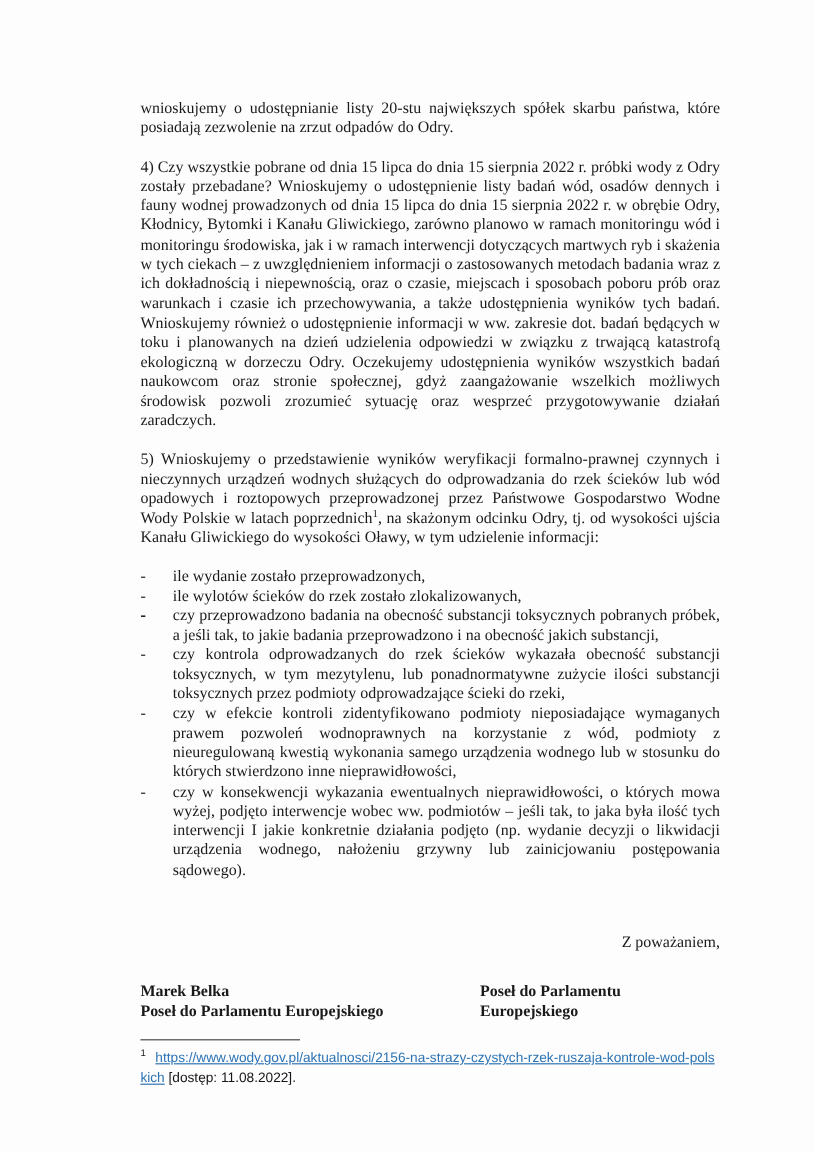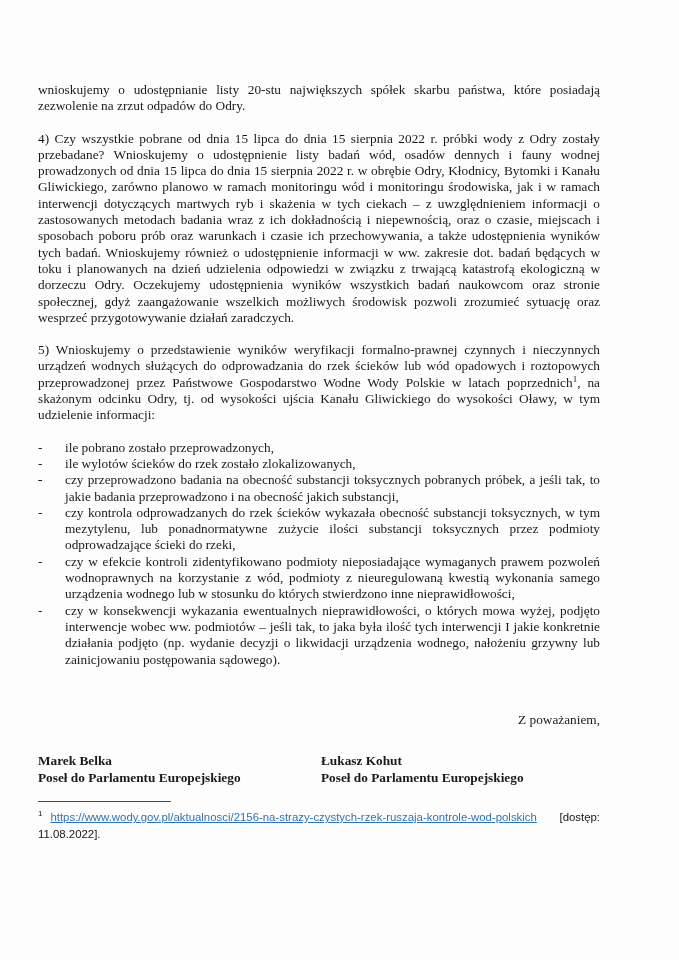--- a/index.html
+++ b/index.html
@@ -3,21 +3,21 @@
 <meta charset="utf-8">
 <style>
   html, body { margin: 0; padding: 0; background: #e9e9e9; }
   .page {
     position: relative;
     width: 679px;
     height: 960px;
     margin: 0 auto;
     background: #fdfdfd;
     box-sizing: border-box;
-    padding: 82px 79px 0 38px;
+    padding: 82px 79px 0 117px;
     font-family: "Liberation Serif", "DejaVu Serif", serif;
     font-size: 13.3px;
     line-height: 16.3px;
     color: #1a1a1a;
   }
   .body-text {
     margin: 0 0 16px 0;
     text-align: justify;
   }
   .body-text:last-of-type { margin-bottom: 0; }
@@ -86,38 +86,37 @@
 
 <div class="page">
 
   <p class="body-text">wnioskujemy o udostępnianie listy 20-stu największych spółek skarbu państwa, które posiadają zezwolenie na zrzut odpadów do Odry.</p>
 
   <p class="body-text">4) Czy wszystkie pobrane od dnia 15 lipca do dnia 15 sierpnia 2022 r. próbki wody z Odry zostały przebadane? Wnioskujemy o udostępnienie listy badań wód, osadów dennych i fauny wodnej prowadzonych od dnia 15 lipca do dnia 15 sierpnia 2022 r. w obrębie Odry, Kłodnicy, Bytomki i Kanału Gliwickiego, zarówno planowo w ramach monitoringu wód i monitoringu środowiska, jak i w ramach interwencji dotyczących martwych ryb i skażenia w tych ciekach – z uwzględnieniem informacji o zastosowanych metodach badania wraz z ich dokładnością i niepewnością, oraz o czasie, miejscach i sposobach poboru prób oraz warunkach i czasie ich przechowywania, a także udostępnienia wyników tych badań. Wnioskujemy również o udostępnienie informacji w ww. zakresie dot. badań będących w toku i planowanych na dzień udzielenia odpowiedzi w związku z trwającą katastrofą ekologiczną w dorzeczu Odry. Oczekujemy udostępnienia wyników wszystkich badań naukowcom oraz stronie społecznej, gdyż zaangażowanie wszelkich możliwych środowisk pozwoli zrozumieć sytuację oraz wesprzeć przygotowywanie działań zaradczych.</p>
 
   <p class="body-text"><span>5) Wnioskujemy o przedstawienie wyników weryfikacji formalno-prawnej czynnych i nieczynnych urządzeń wodnych służących do odprowadzania do rzek ścieków lub wód opadowych i roztopowych przeprowadzonej przez Państwowe Gospodarstwo Wodne Wody Polskie w latach poprzednich</span><sup class="fn-ref">1</sup><span>, na skażonym odcinku Odry, tj. od wysokości ujścia Kanału Gliwickiego do wysokości Oławy, w tym udzielenie informacji:</span></p>
 
   <ul class="dash-list">
-    <li><span class="dash">-</span><span>ile pobrano zostało przeprowadzonych,</span></li>
+    <li><span class="dash">-</span><span>ile wydanie zostało przeprowadzonych,</span></li>
     <li><span class="dash">-</span><span>ile wylotów ścieków do rzek zostało zlokalizowanych,</span></li>
     <li><span class="dash">-</span></li>
     <li><span class="dash">-</span><span>czy przeprowadzono badania na obecność substancji toksycznych pobranych próbek, a jeśli tak, to jakie badania przeprowadzono i na obecność jakich substancji,</span></li>
     <li><span class="dash">-</span><span>czy kontrola odprowadzanych do rzek ścieków wykazała obecność substancji toksycznych, w tym mezytylenu, lub ponadnormatywne zużycie ilości substancji toksycznych przez podmioty odprowadzające ścieki do rzeki,</span></li>
     <li><span class="dash">-</span><span>czy w efekcie kontroli zidentyfikowano podmioty nieposiadające wymaganych prawem pozwoleń wodnoprawnych na korzystanie z wód, podmioty z nieuregulowaną kwestią wykonania samego urządzenia wodnego lub w stosunku do których stwierdzono inne nieprawidłowości,</span></li>
     <li><span class="dash">-</span><span>czy w konsekwencji wykazania ewentualnych nieprawidłowości, o których mowa wyżej, podjęto interwencje wobec ww. podmiotów – jeśli tak, to jaka była ilość tych interwencji I jakie konkretnie działania podjęto (np. wydanie decyzji o likwidacji urządzenia wodnego, nałożeniu grzywny lub zainicjowaniu postępowania sądowego).</span></li>
   </ul>
 
   <p class="closing">Z poważaniem,</p>
 
   <div class="sig-row">
     <div class="sig-col-left">
       <div class="sig-name">Marek Belka</div>
       <div class="sig-title">Poseł do Parlamentu Europejskiego</div>
     </div>
     <div class="sig-col-right">
-      <div class="sig-name">Łukasz Kohut</div>
       <div class="sig-title">Poseł do Parlamentu Europejskiego</div>
     </div>
   </div>
 
   <div class="footnote-rule"></div>
 
   <p class="footnote"><sup class="fn-marker">1</sup><a class="footnote-link" style="color: rgb(46, 116, 181);">https://www.wody.gov.pl/aktualnosci/2156-na-strazy-czystych-rzek-ruszaja-kontrole-wod-polskich</a> <span>[dostęp: 11.08.2022].</span></p>
 
 </div>
 

